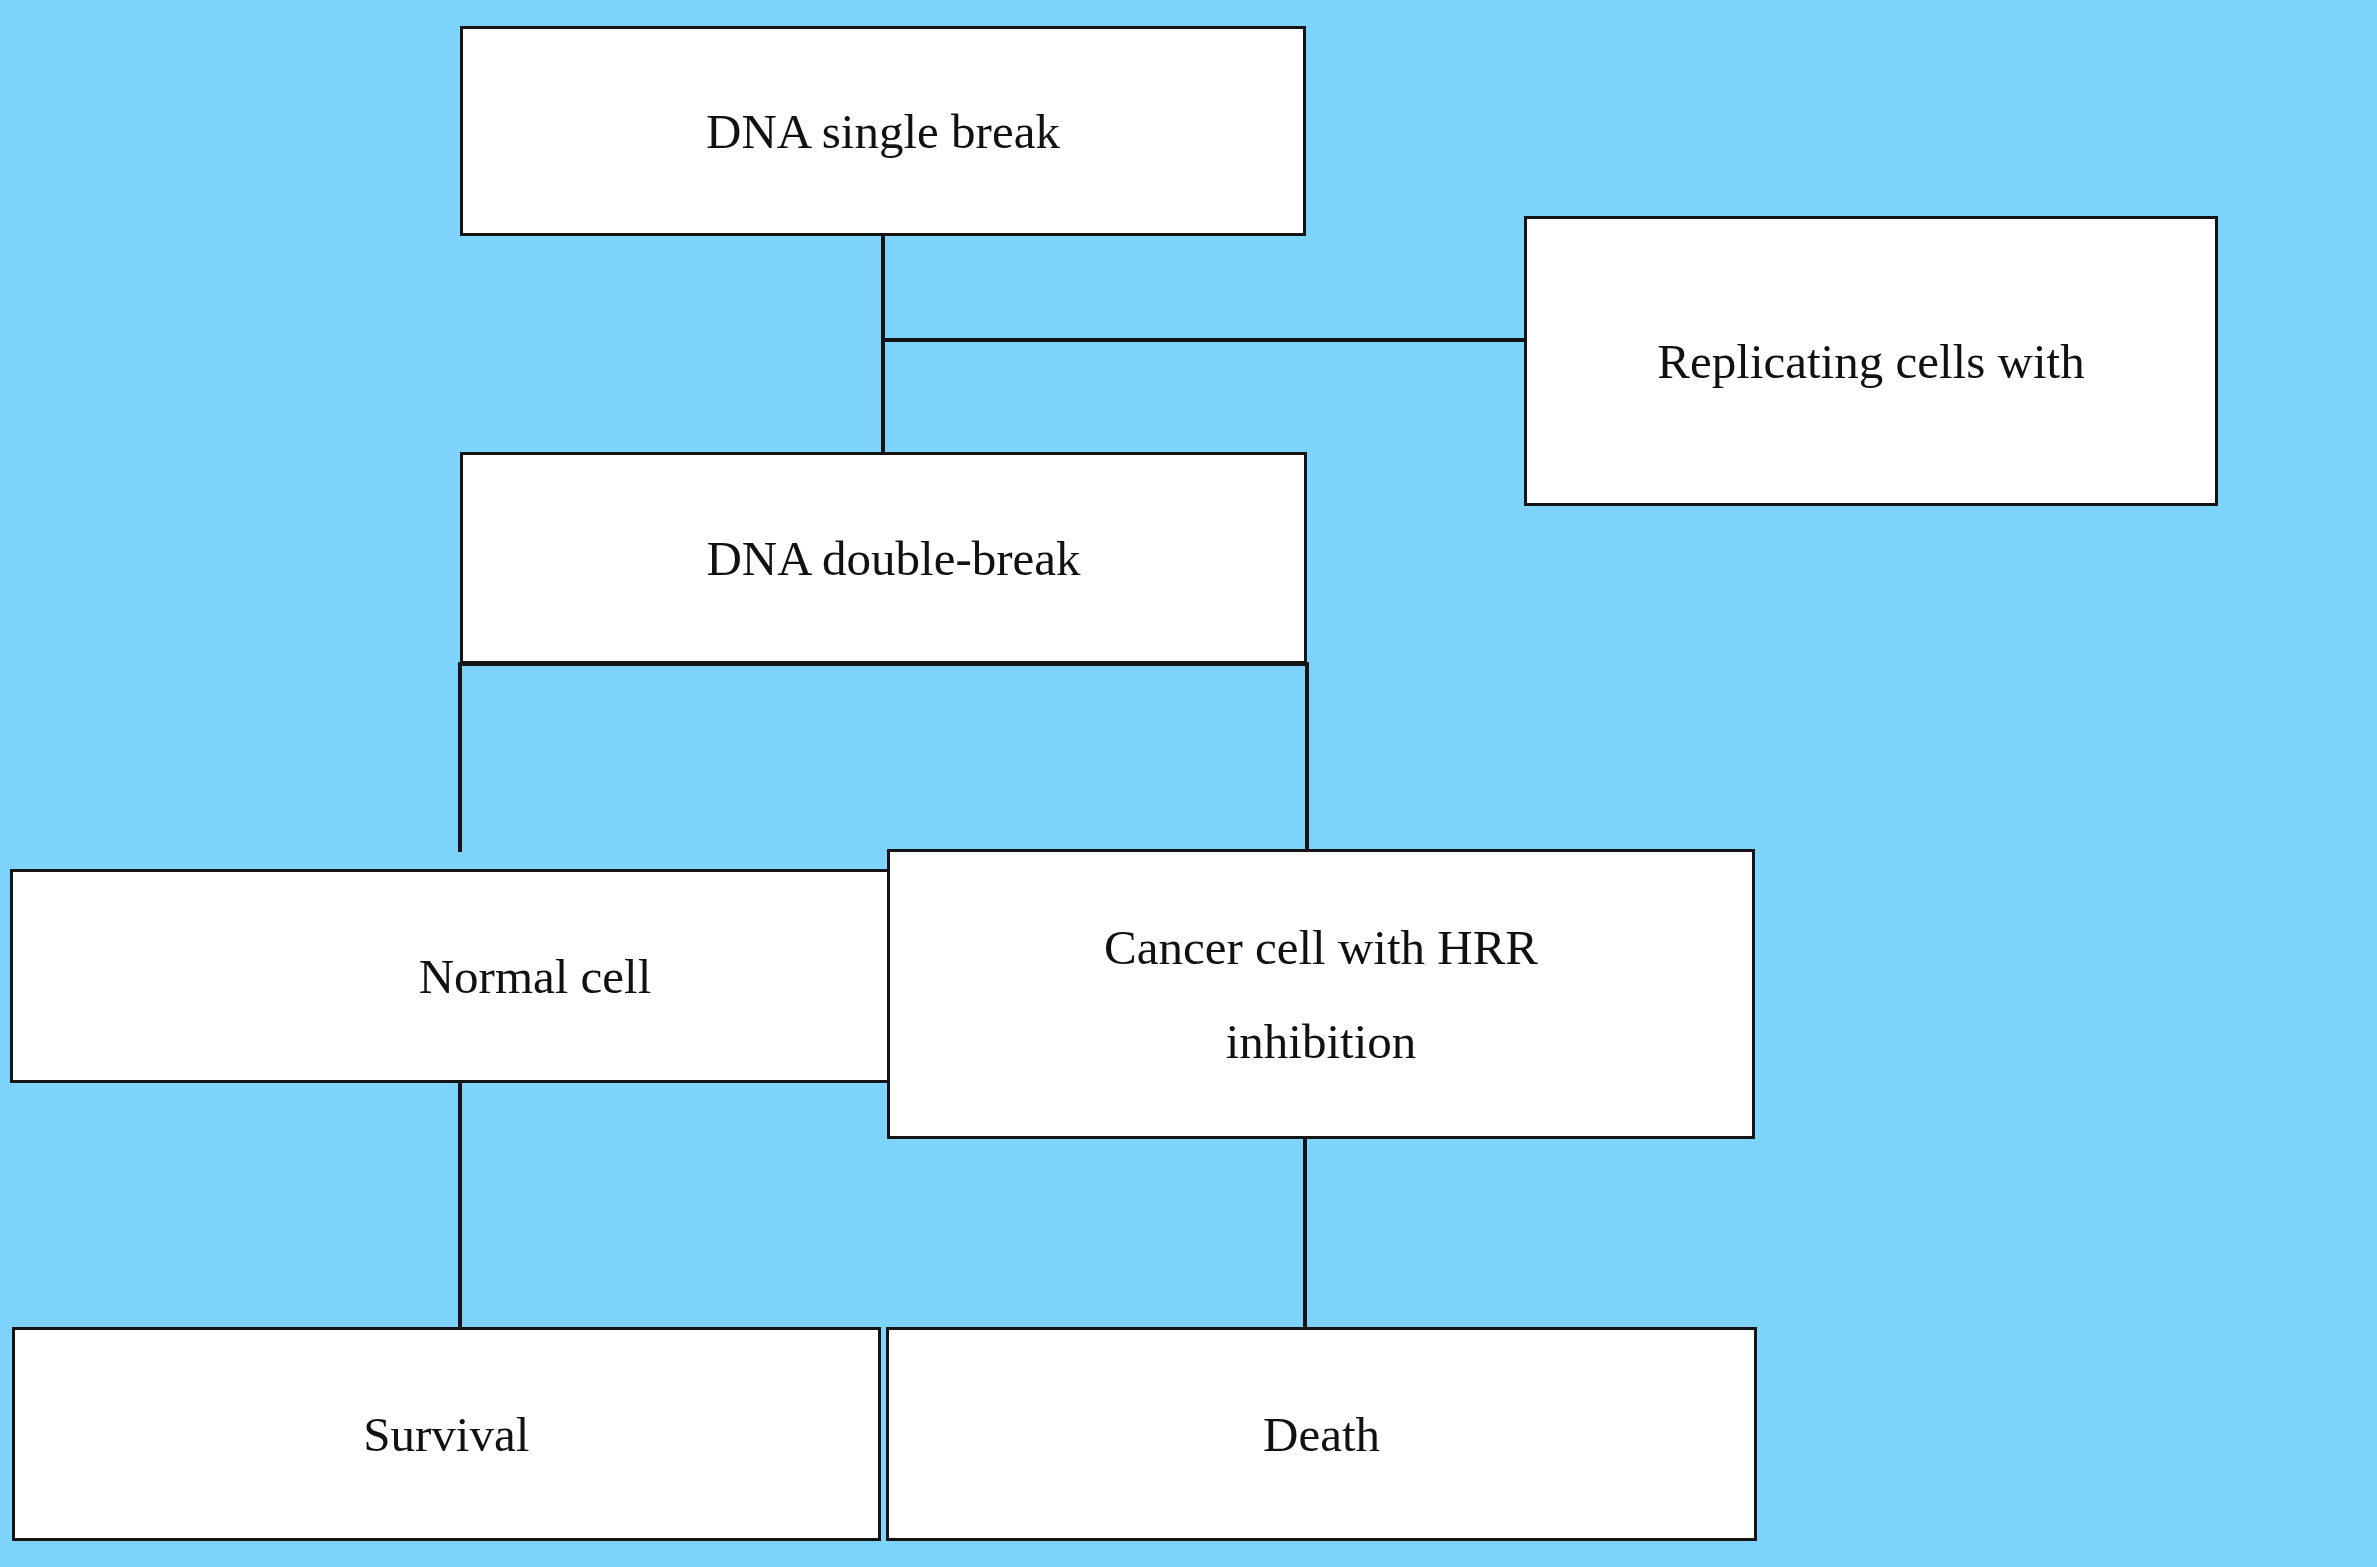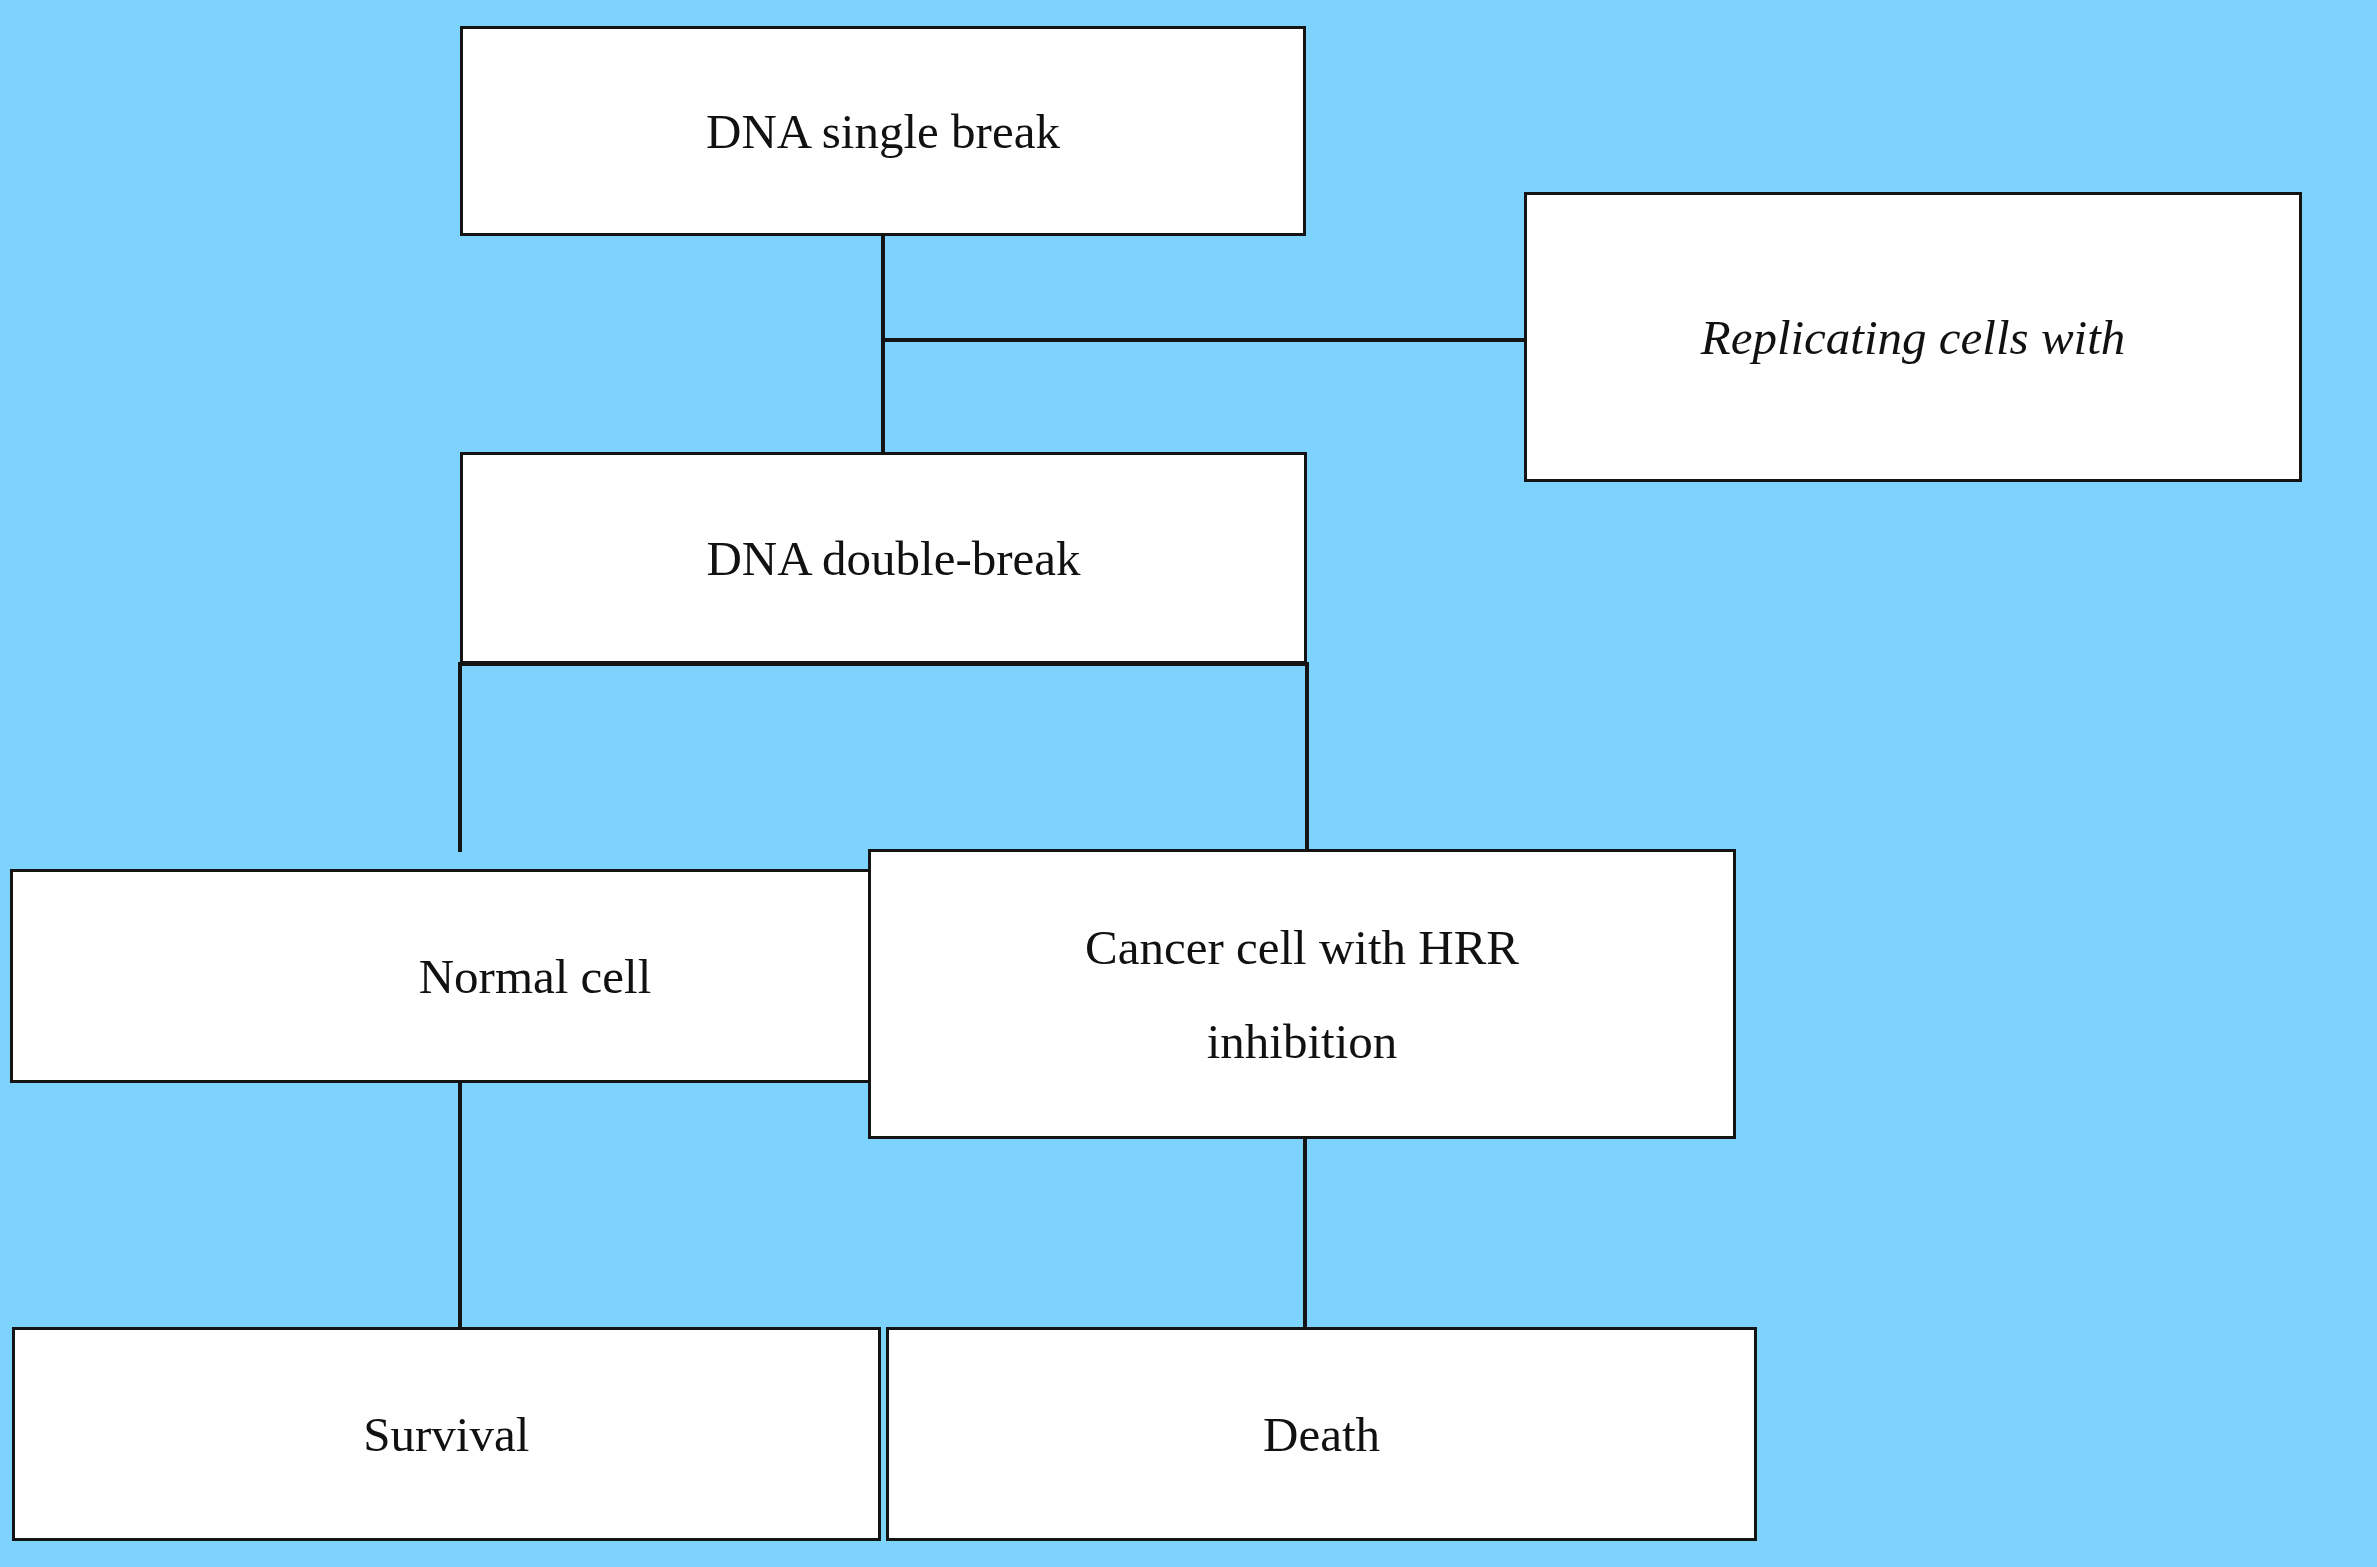--- a/index.html
+++ b/index.html
@@ -40,24 +40,24 @@
   .connector {
     position: absolute;
     background: #141414;
     z-index: 1;
   }
   .connector.v { width: 4.2px; }
   .connector.h { height: 4.2px; }
 
   
   #node-dna-single-break      { left: 460px;  top: 26px;   width: 846px; height: 210px; }
-  #node-replicating-cells     { left: 1524px; top: 192px;  width: 778px;  height: 290px; font-style: italic; }
+  #node-replicating-cells     { left: 1524px; top: 216px;  width: 694px;  height: 290px; }
   #node-dna-double-break      { left: 460px;  top: 452px;  width: 847px; height: 212px; padding-left: 20px; }
   #node-normal-cell           { left: 10px;   top: 869px; width: 1050px; height: 214px; }
-  #node-cancer-cell-hrr       { left: 868px; top: 849px; width: 868px; height: 290px; }
+  #node-cancer-cell-hrr       { left: 887px; top: 849px; width: 868px; height: 290px; }
   #node-survival              { left: 11.8px;   top: 1327px; width: 869px; height: 214px; justify-content: center; }
   #node-death                 { left: 886px; top: 1327px; width: 871px; height: 214px; text-align: right; }
 
   
   #conn-single-to-double      { left: 881px; top: 235px;  height: 220px; }
   #conn-single-to-replicating { left: 881px; top: 338px;  width: 646px; }
   #conn-double-split-bar      { left: 458px;  top: 662px;  width: 851px; }
   #conn-double-to-normal      { left: 458px;  top: 662px;  height: 190px; }
   #conn-double-to-cancer      { left: 1305px; top: 662px;  height: 190px; }
   #conn-normal-to-survival    { left: 458px;  top: 1062px; height: 267px; }

